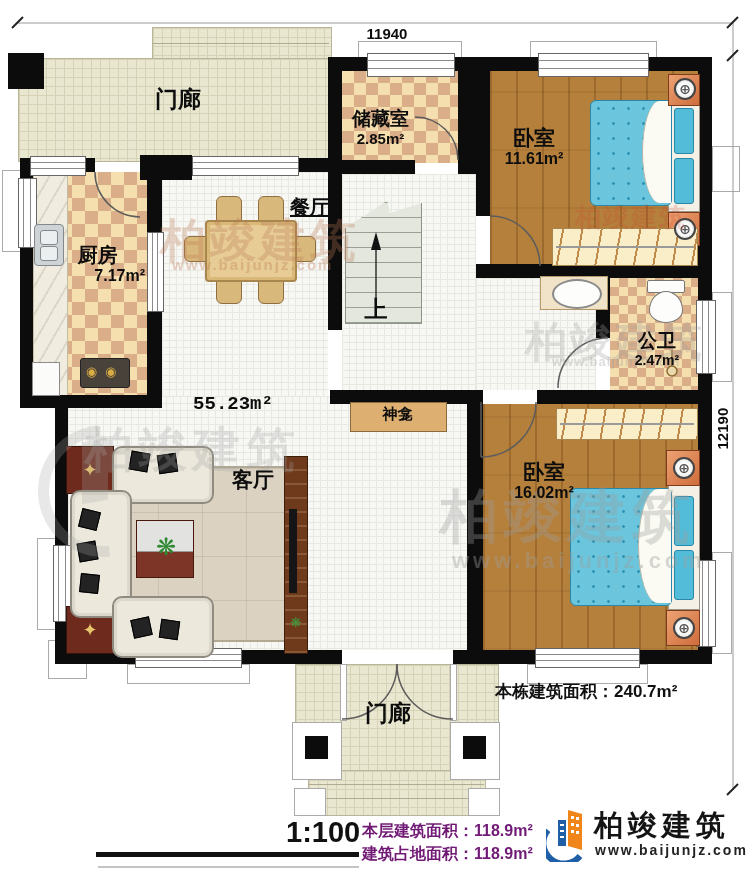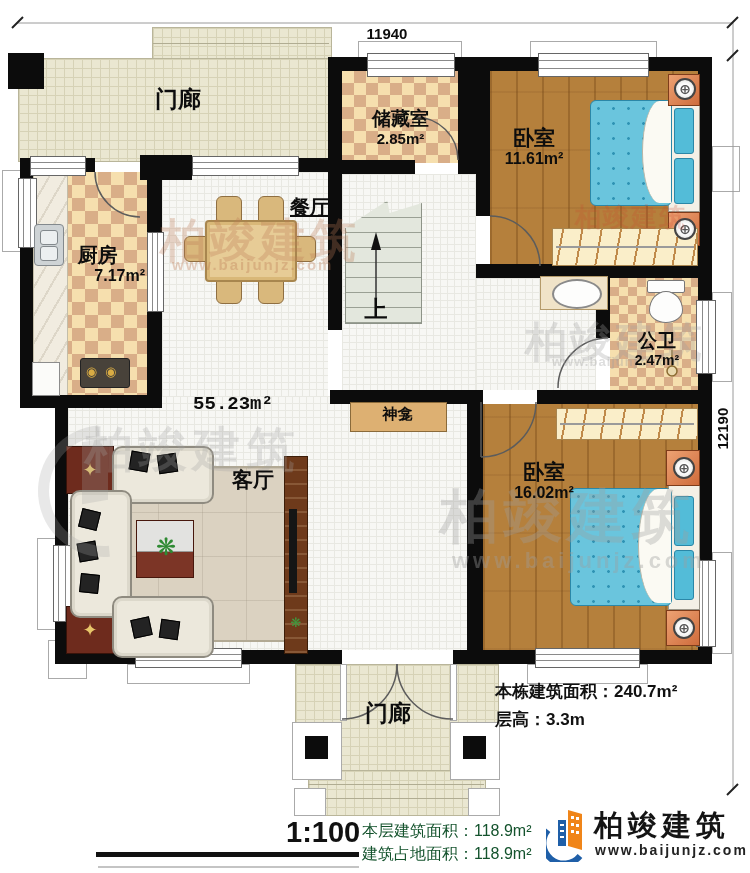--- a/index.html
+++ b/index.html
@@ -250,21 +250,21 @@
   <div class="wm" style="left:85px;top:418px;font-size:48px;letter-spacing:6px;color:rgba(160,160,160,.28);">柏竣建筑</div>
   <div class="wm" style="left:525px;top:314px;font-size:42px;letter-spacing:3px;color:rgba(160,160,160,.30);">柏竣建筑</div>
   <div class="wm" style="left:552px;top:354px;font-size:13px;letter-spacing:1px;color:rgba(160,160,160,.35);">www.baijunjz.com</div>
   <div class="wm" style="left:440px;top:478px;font-size:58px;letter-spacing:6px;color:rgba(158,158,158,.34);">柏竣建筑</div>
   <div class="wm" style="left:452px;top:548px;font-size:22px;letter-spacing:4px;color:rgba(158,158,158,.38);">www.baijunjz.com</div>
   <div class="wm" style="left:575px;top:200px;font-size:26px;letter-spacing:2px;color:rgba(200,70,45,.22);">柏竣建筑</div>
   <div class="abs" style="left:38px;top:425px;width:110px;height:110px;border:11px solid rgba(165,165,165,.26);border-radius:50%;border-top-color:transparent;border-right-color:transparent;transform:rotate(40deg);z-index:6;"></div>
   <div class="abs" style="left:82px;top:440px;width:26px;height:62px;background:rgba(165,165,165,.25);transform:skewY(-10deg);z-index:6;"></div>
 
   <div class="rlabel" style="left:128px;top:86px;width:100px;font-size:23px;">门廊</div>
-  <div class="rlabel" style="left:348px;top:108px;width:105px;font-size:19px;text-align:center;">
+  <div class="rlabel" style="left:328px;top:108px;width:105px;font-size:19px;text-align:center;">
     <div>储藏室</div>
     <div class="arealabel" style="font-size:15px;">2.85m²</div>
   </div>
   <div class="rlabel" style="left:478px;top:126px;width:112px;font-size:21px;">
     <div>卧室</div>
     <div class="arealabel" style="font-size:16px;">11.61m²</div>
   </div>
   <div class="rlabel" style="left:50px;top:244px;width:95px;font-size:20px;">
     <div>厨房</div>
     <div class="arealabel" style="font-size:16px;text-align:right;">7.17m²</div>
@@ -282,27 +282,26 @@
     <div class="arealabel" style="font-size:16px;">16.02m²</div>
   </div>
   <div class="rlabel" style="left:358px;top:296px;width:36px;font-size:23px;">上</div>
   <div class="rlabel" style="left:338px;top:700px;width:100px;font-size:23px;">门廊</div>
 
   <div class="rlabel" style="left:352px;top:25px;width:70px;font-size:15px;">11940</div>
   <div class="rlabel" style="left:678px;top:420px;width:90px;font-size:15px;transform:rotate(-90deg);">12190</div>
 
   <div class="abs" style="left:495px;top:678px;z-index:7;font-weight:bold;color:#111;font-size:17px;line-height:28px;white-space:nowrap;">
     <div>本栋建筑面积：240.7m²</div>
-    <div>层高：3.3m</div>
   </div>
 
   <div class="abs" style="left:96px;top:852px;width:263px;height:5px;background:#111;z-index:7;"></div>
   <div class="abs" style="left:98px;top:866px;width:261px;height:2px;background:#c4c4c4;z-index:7;"></div>
   <div class="abs" style="left:286px;top:816px;width:80px;font-size:29px;font-weight:bold;color:#111;z-index:7;white-space:nowrap;">1:100</div>
-  <div class="abs" style="left:362px;top:819px;z-index:7;font-weight:normal;color:#14532d;font-size:16px;line-height:23px;white-space:nowrap;">
+  <div class="abs" style="left:362px;top:819px;z-index:7;font-weight:bold;color:#701a75;font-size:16px;line-height:23px;white-space:nowrap;">
     <div>本层建筑面积：118.9m²</div>
     <div>建筑占地面积：118.9m²</div>
   </div>
 
   <div class="abs" style="left:546px;top:804px;width:200px;height:62px;z-index:7;">
     <svg width="44" height="56" viewBox="0 0 44 56" style="position:absolute;left:0;top:2px;">
       <path d="M2,24 A20,20 0 0 0 34,50" stroke="#1f5fa8" stroke-width="6" fill="none"></path>
       <polygon points="22,4 36,8 36,44 22,40" fill="#f08519"></polygon>
       <rect x="12" y="14" width="8" height="26" fill="#1f5fa8"></rect>
       <g fill="#fff">

